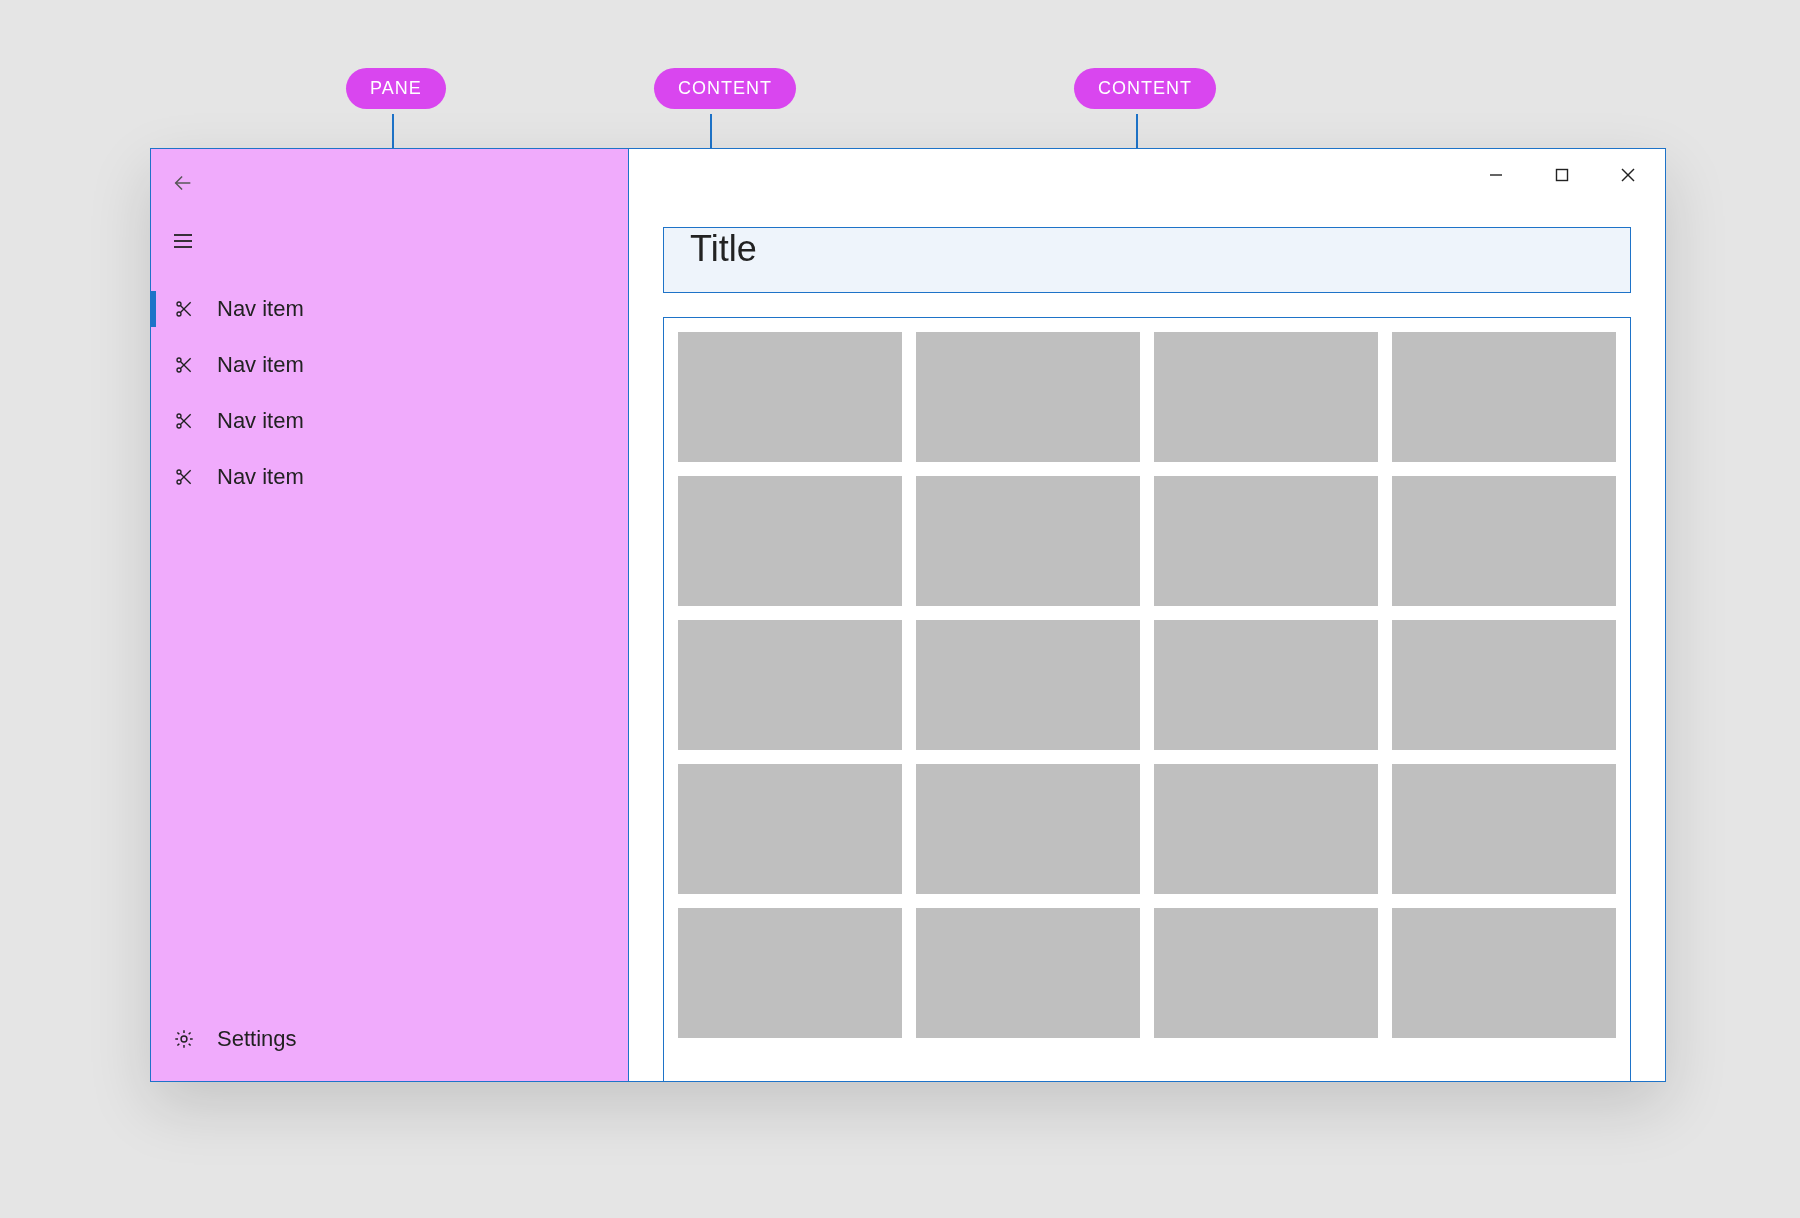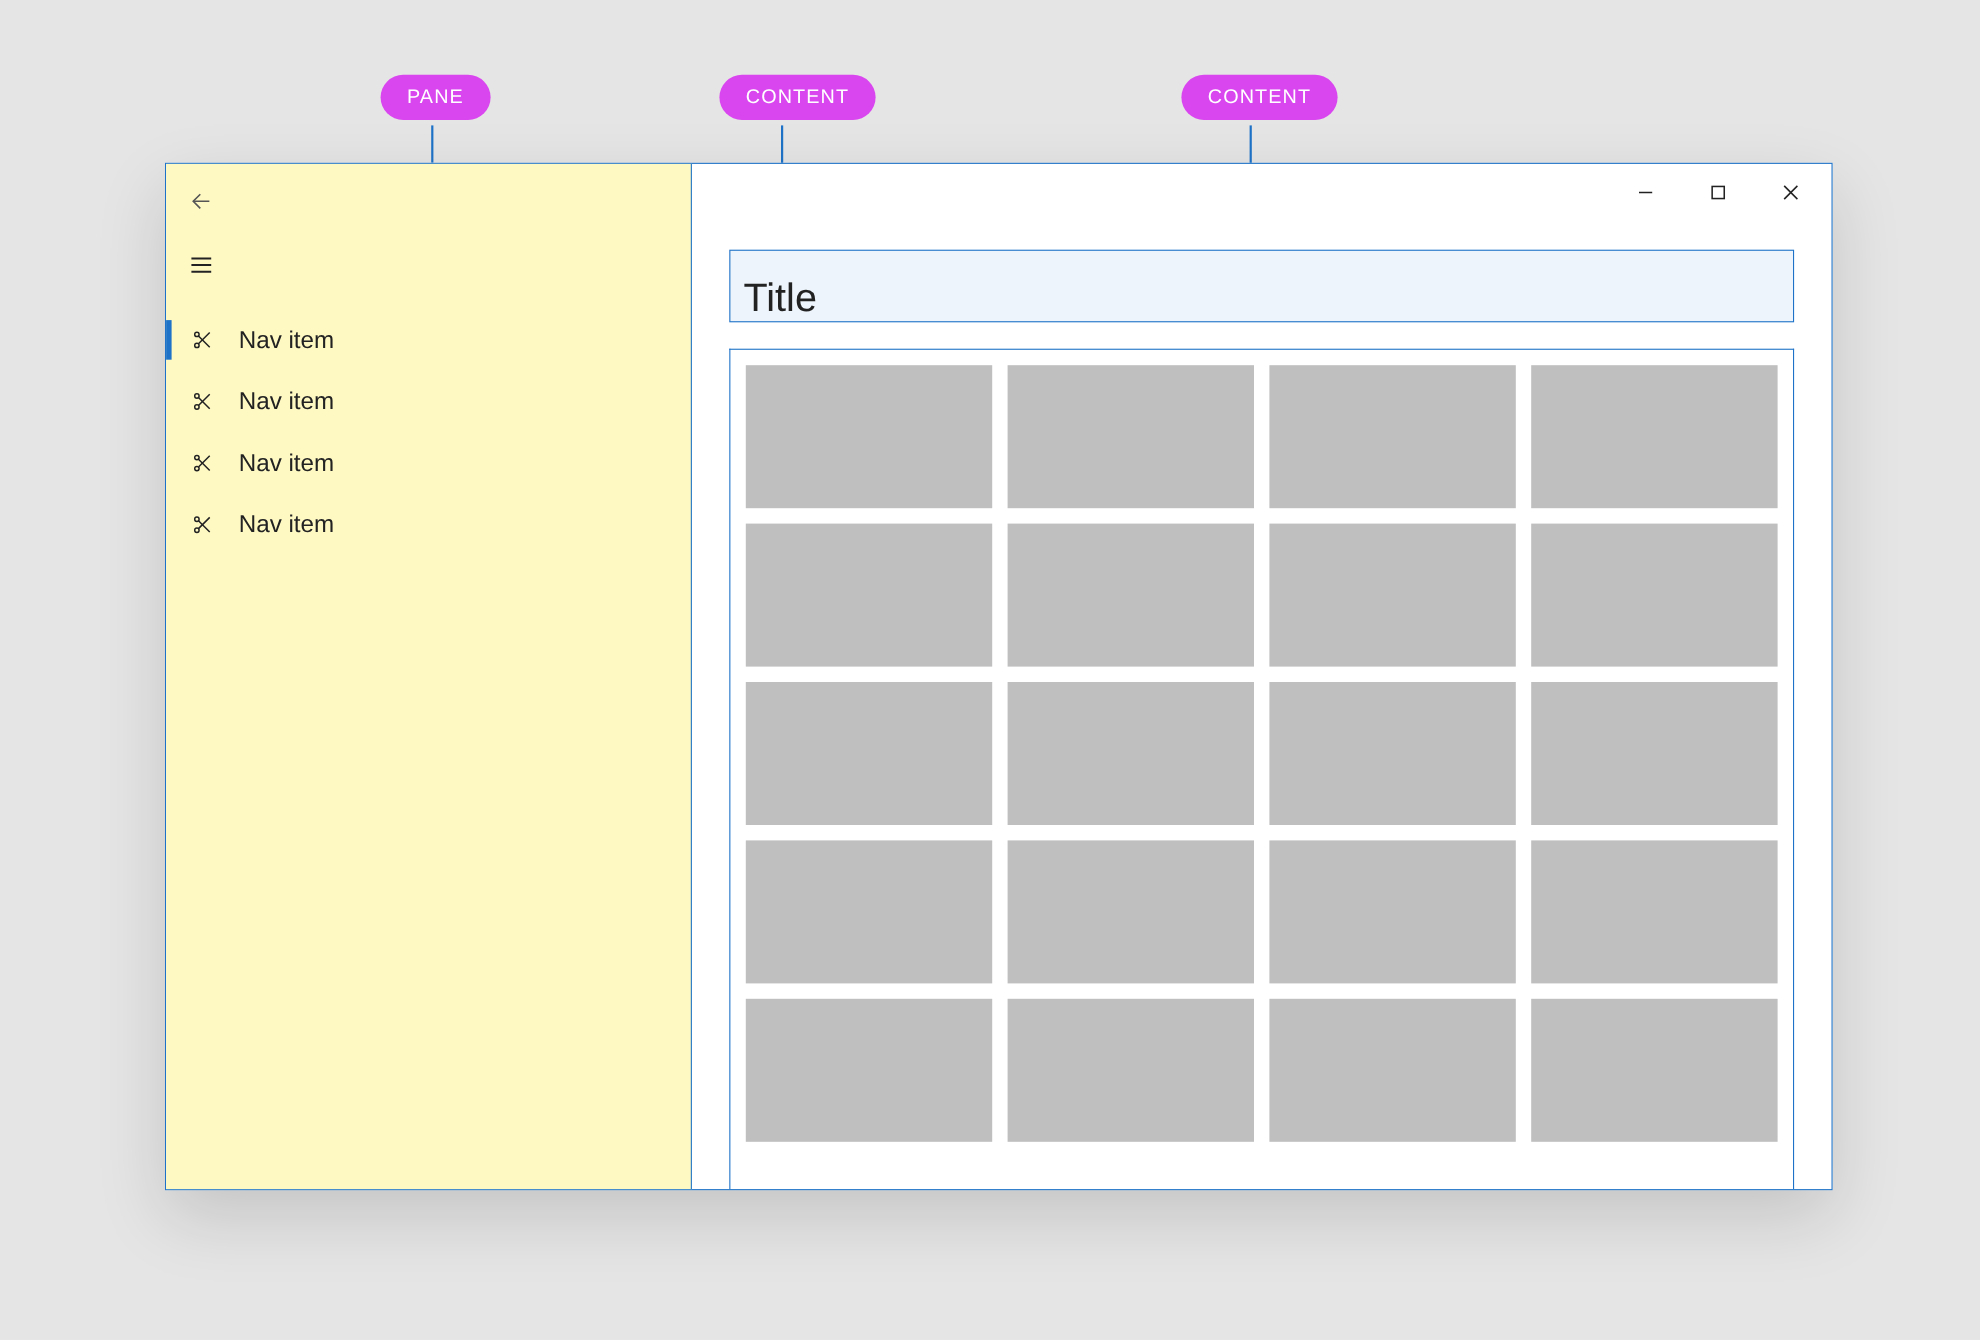--- a/index.html
+++ b/index.html
@@ -38,21 +38,21 @@
     top: 148px;
     width: 1514px;
     height: 932px;
     background: #fff;
     border: 1px solid #1e73c8;
     box-shadow: 0 24px 60px rgba(0,0,0,0.14);
     display: flex;
   }
   .pane {
     width: 478px;
-    background: #fef9c3;
+    background: #f0abfc;
     border-right: 1px solid #1e73c8;
     display: flex;
     flex-direction: column;
     box-sizing: border-box;
   }
   .pane-top {
     padding: 16px 14px 8px 14px;
   }
   .icon-btn {
     width: 36px;
@@ -115,22 +115,22 @@
   }
   .header-box {
     position: absolute;
     left: 34px;
     right: 34px;
     top: 78px;
     height: 66px;
     background: #eef4fb;
     border: 1px solid #1e73c8;
     display: flex;
-    align-items: flex-end;
-    padding: 0 12px;
+    align-items: flex-start;
+    padding: 0 26px;
     box-sizing: border-box;
     font-size: 36px;
     color: #222;
   }
   .content-box {
     position: absolute;
     left: 34px;
     right: 34px;
     top: 168px;
     bottom: 0;
@@ -225,20 +225,31 @@
   <circle cx="6" cy="6" r="2.4"></circle>
                 <circle cx="6" cy="18" r="2.4"></circle>
   <line x1="8" y1="8" x2="20" y2="20"></line>
                 <line x1="8" y1="16" x2="20" y2="4"></line>
 </svg>
             </span>
             <span>Nav item</span>
           </div>
         </div>
 
+      <div class="pane-footer">
+        <div class="nav-item">
+          <span class="glyph">
+            <svg width="22" height="22" viewBox="0 0 24 24" fill="none" stroke="#222" stroke-width="1.6">
+              <circle cx="12" cy="12" r="3.2"></circle>
+              <path d="M12 2.5v3M12 18.5v3M4.8 4.8l2.1 2.1M17.1 17.1l2.1 2.1M2.5 12h3M18.5 12h3M4.8 19.2l2.1-2.1M17.1 6.9l2.1-2.1"></path>
+            </svg>
+          </span>
+          <span>Settings</span>
+        </div>
+      </div>
     </div>
 
     <div class="main">
 
       <div class="titlebar-controls">
         <div class="cbtn">
           <svg width="16" height="16" viewBox="0 0 16 16" stroke="#222" stroke-width="1.4">
               <line x1="2" y1="8" x2="14" y2="8"></line>
             </svg>
         </div>

